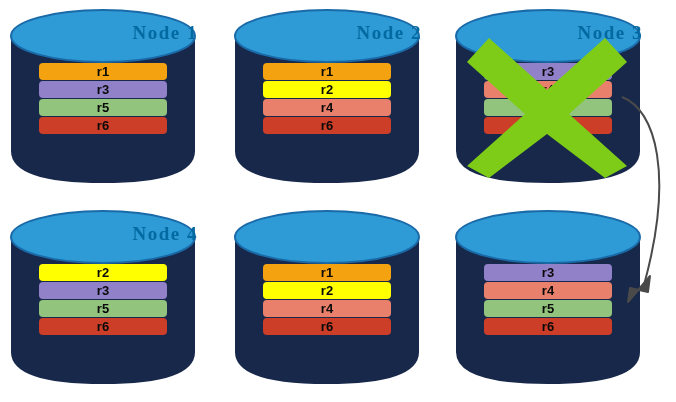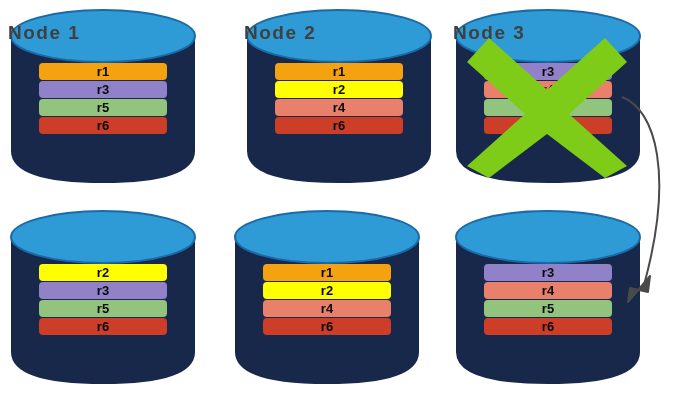--- a/index.html
+++ b/index.html
@@ -30,26 +30,26 @@
     left: 0; top: 0;
     width: 190px;
     height: 180px;
     overflow: visible;
   }
   .node-title {
     position: absolute;
     left: 0;
     top: 16px;
     width: 190px;
-    text-align: left;
-    color: #404040;
+    text-align: right;
+    color: #0369a1;
     font-size: 19px;
     font-weight: bold;
     letter-spacing: 1.5px;
-    font-family: Liberation Sans, sans-serif;
+    font-family: Liberation Serif, serif;
     pointer-events: none;
   }
   .records {
     position: absolute;
     left: 31px;
     top: 57px;
     width: 128px;
   }
   .record {
     height: 17px;
@@ -90,21 +90,21 @@
         <ellipse cx="95" cy="30" rx="92" ry="26" fill="#2e9bd6" stroke="#1a6aa8" stroke-width="2"></ellipse>
       </svg>
       <div class="node-title">Node 1</div>
       <div class="records">
         <div class="record" style="background:#f5a211;">r1</div>
         <div class="record" style="background:#9181c9;">r3</div>
         <div class="record" style="background:#92c47d;">r5</div>
         <div class="record" style="background:#cc3e28;">r6</div>
       </div>
     </div>
-    <div class="node" style="left:244px; top:6px;">
+    <div class="node" style="left:232px; top:6px;">
       <svg class="cyl" viewBox="0 0 190 180">
         <path d="M3,30 L3,145 Q3,177 95,177 Q187,177 187,145 L187,30 Z" fill="#17284b"></path>
         <ellipse cx="95" cy="30" rx="92" ry="26" fill="#2e9bd6" stroke="#1a6aa8" stroke-width="2"></ellipse>
       </svg>
       <div class="node-title">Node 2</div>
       <div class="records">
         <div class="record" style="background:#f5a211;">r1</div>
         <div class="record" style="background:#ffff00;">r2</div>
         <div class="record" style="background:#e8806b;">r4</div>
         <div class="record" style="background:#cc3e28;">r6</div>
@@ -124,20 +124,21 @@
       </div>
       <svg class="xmark" viewBox="0 0 160 140">
         <polygon points="22,0 80,52 138,0 160,24 102,76 160,128 138,140 80,96 22,140 0,128 58,76 0,24" fill="#7ecc17"></polygon>
       </svg>
     </div>
     <div class="node" style="left:8px; top:207px;">
       <svg class="cyl" viewBox="0 0 190 180">
         <path d="M3,30 L3,145 Q3,177 95,177 Q187,177 187,145 L187,30 Z" fill="#17284b"></path>
         <ellipse cx="95" cy="30" rx="92" ry="26" fill="#2e9bd6" stroke="#1a6aa8" stroke-width="2"></ellipse>
       </svg>
+      <div class="node-title">Node 4</div>
       <div class="records">
         <div class="record" style="background:#ffff00;">r2</div>
         <div class="record" style="background:#9181c9;">r3</div>
         <div class="record" style="background:#92c47d;">r5</div>
         <div class="record" style="background:#cc3e28;">r6</div>
       </div>
     </div>
     <div class="node" style="left:232px; top:207px;">
       <svg class="cyl" viewBox="0 0 190 180">
         <path d="M3,30 L3,145 Q3,177 95,177 Q187,177 187,145 L187,30 Z" fill="#17284b"></path>

